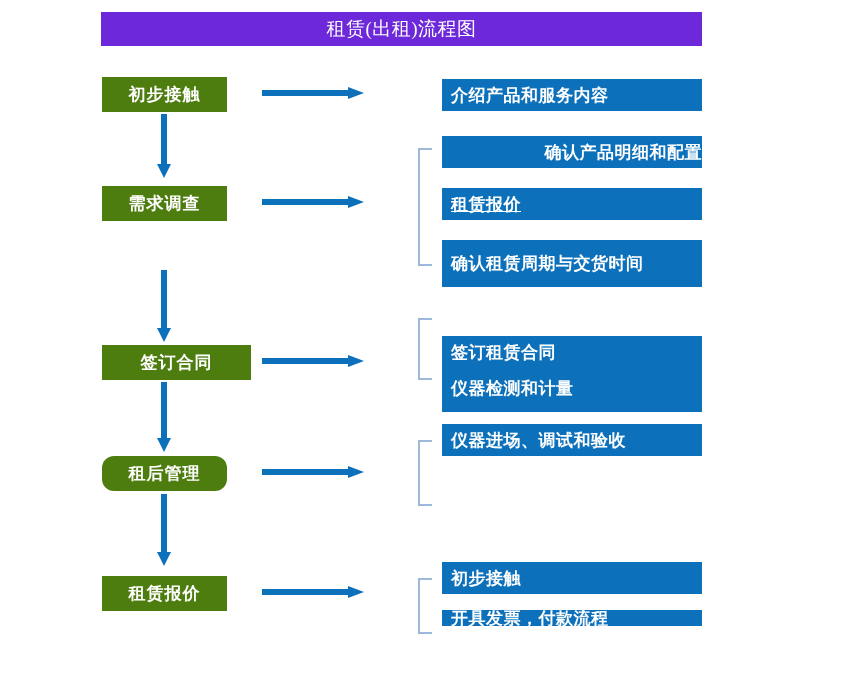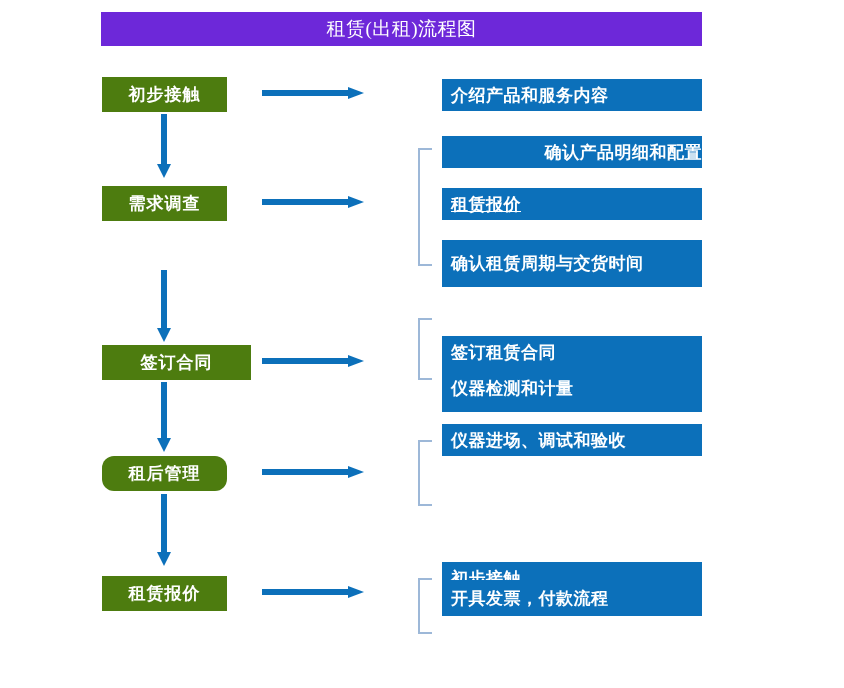--- a/index.html
+++ b/index.html
@@ -180,17 +180,17 @@
   <svg class="h-arrow" style="left:262px; top:585px; width:102px;" viewBox="0 0 102 14">
     <rect x="0" y="4" width="88" height="6" fill="#0C70BA"></rect>
     <polygon points="86,1 102,7 86,13" fill="#0C70BA"></polygon>
   </svg>
 
   <div class="bracket" style="left:418px; top:578px; width:14px; height:56px;"></div>
 
   <div class="detail-box" style="top:562px; height:32px;">
     <span>初步接触</span>
   </div>
-  <div class="detail-box" style="top:580px; height:36px;">
+  <div class="detail-box" style="top:610px; height:16px;">
     <span>开具发票，付款流程</span>
   </div>
 
 </div>
 
 </body></html>

